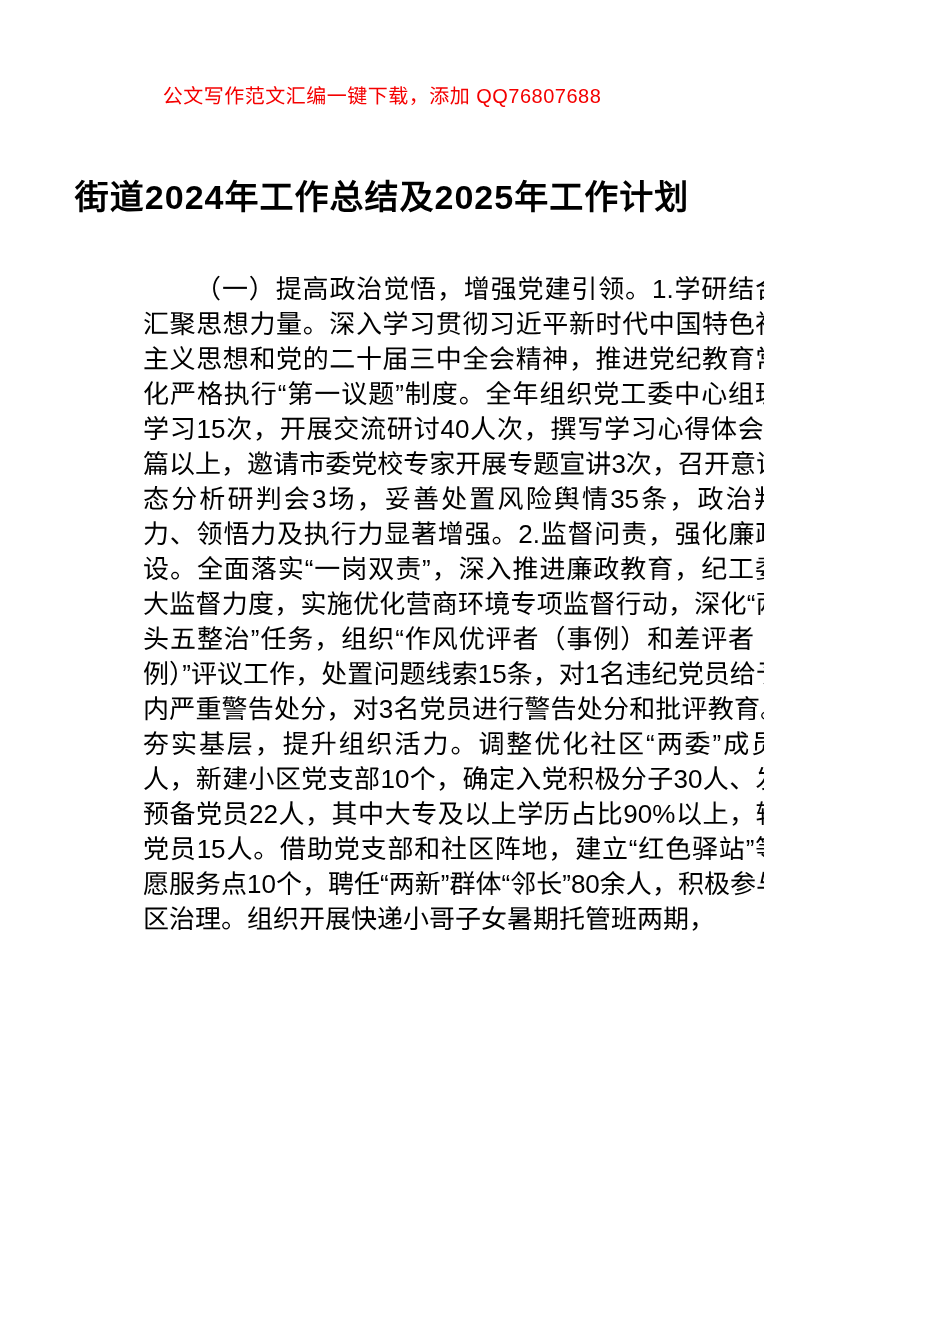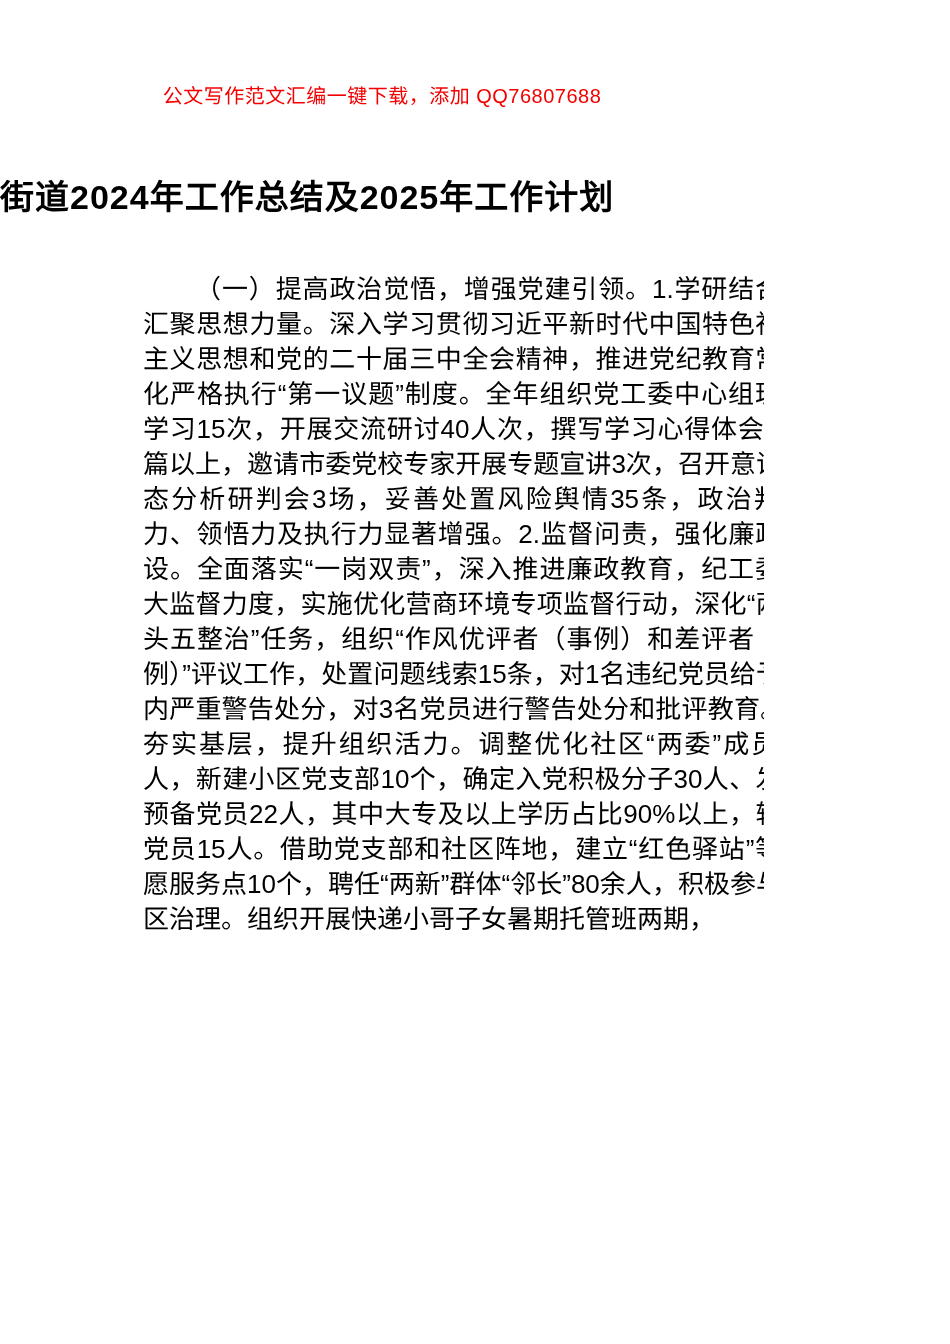--- a/index.html
+++ b/index.html
@@ -26,21 +26,21 @@
     line-height: 24px;
     color: #f40000;
     letter-spacing: 0.5px;
   }
   .doc-title {
     position: absolute;
     top: 176px;
     left: 0;
     right: 0;
     margin: 0;
-    text-align: left;
+    text-align: center;
     font-size: 34px;
     line-height: 42px;
     font-weight: 600;
     color: #000000;
     letter-spacing: 1px;
   }
   .body-block {
     position: absolute;
     top: 272px;
     left: 143px;

